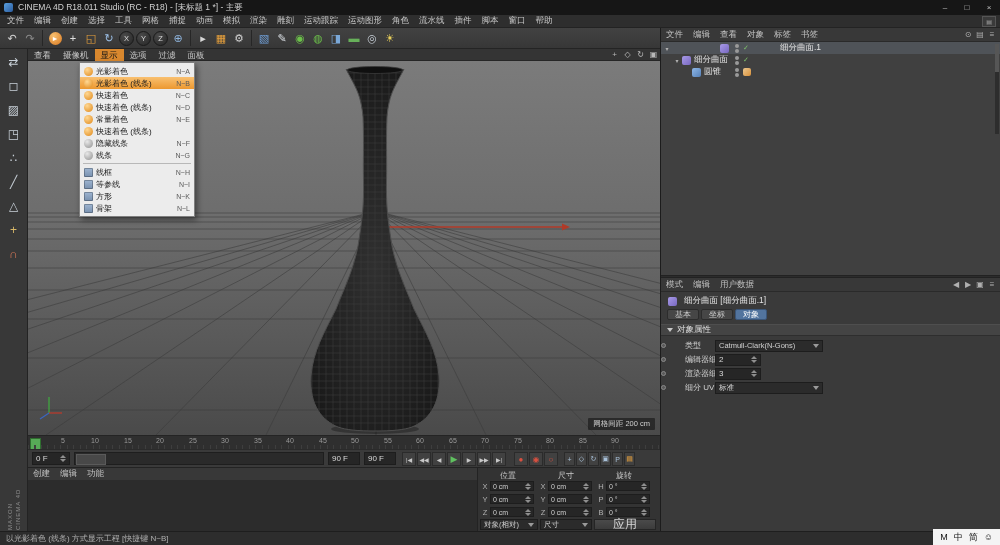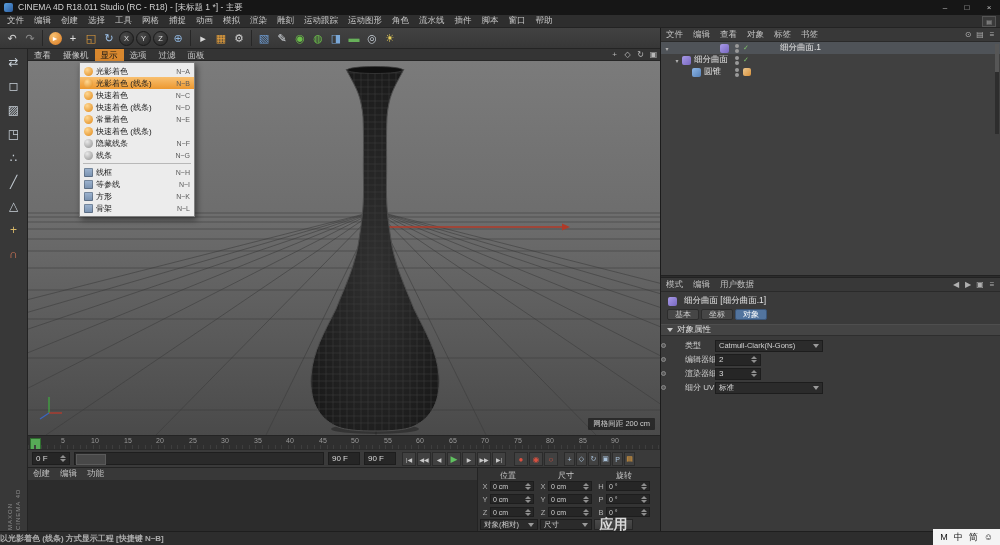--- a/index.html
+++ b/index.html
@@ -79,25 +79,25 @@
   #materials{position:absolute;left:28px;top:467px;width:450px;height:64px;background:#2c2c2c;border-top:1px solid #232323;border-right:1px solid #232323;box-sizing:border-box;}
   .pmenu{height:12px;background:#383838;display:flex;align-items:center;}
   .pmi{padding:0 5px;font-size:8.5px;color:#c0c0c0;}
   #coords{position:absolute;left:478px;top:467px;width:182px;height:64px;background:#333;border-top:1px solid #232323;box-sizing:border-box;}
   .ctitle{position:absolute;top:2px;width:56px;text-align:center;font-size:8px;color:#cacaca;}
   .caxis{position:absolute;width:10px;font-size:7.5px;color:#b0b0b0;text-align:center;}
   .cfield{position:absolute;width:44px;height:10px;background:#262626;border:1px solid #1d1d1d;color:#d0d0d0;font-size:7px;display:flex;align-items:center;padding:0 2px;box-sizing:border-box;}
   .dd{background:#2b2b2b;border:1px solid #1d1d1d;color:#d0d0d0;font-size:7.5px;display:flex;align-items:center;padding:0 3px;box-sizing:border-box;}
   .dd::after{content:"";width:0;height:0;border-left:3px solid transparent;border-right:3px solid transparent;border-top:4px solid #9a9a9a;margin-left:auto;}
   .dd span{white-space:nowrap;overflow:hidden;}
-  #apply-btn{position:absolute;left:116px;top:51px;width:39px;height:11px;background:linear-gradient(#4a4a4a,#3c3c3c);border:1px solid #252525;font-size:14px;color:#d8d8d8;display:flex;align-items:center;justify-content:center;box-sizing:border-box;font-weight:bold;}
+  #apply-btn{position:absolute;left:116px;top:51px;width:62px;height:11px;background:linear-gradient(#4a4a4a,#3c3c3c);border:1px solid #252525;font-size:12px;color:#d8d8d8;display:flex;align-items:center;justify-content:center;box-sizing:border-box;}
 
   
   #statusbar{position:absolute;left:0;top:531px;width:1000px;height:14px;background:#2d2d2d;border-top:1px solid #1e1e1e;display:flex;align-items:center;box-sizing:border-box;}
-  #status-text{margin-left:0;font-size:8px;color:#aeaeae;white-space:nowrap;font-weight:bold;}
+  #status-text{margin-left:6px;font-size:8px;color:#aeaeae;white-space:nowrap;}
   #ime{position:absolute;right:0;top:529px;height:16px;background:#f4f4f4;display:flex;align-items:center;padding:0 5px;gap:2px;z-index:30;}
   .ime-seg{font-size:9px;color:#111;padding:0 2px;}
 
   
   #rpanel{position:absolute;left:660px;top:28px;width:340px;height:503px;background:#3a3a3a;border-left:1px solid #1c1c1c;box-sizing:border-box;}
   .hmenu{height:13px;background:#383838;display:flex;align-items:center;border-bottom:1px solid #2a2a2a;}
   .hicons{margin-left:auto;display:flex;margin-right:2px;}
   .hic{width:12px;text-align:center;font-size:8px;color:#b0b0b0;}
   #om-tree{position:relative;height:233px;background:#404040;}
   .orow{height:12px;display:flex;align-items:center;font-size:8.5px;color:#e2e2e2;position:relative;}

